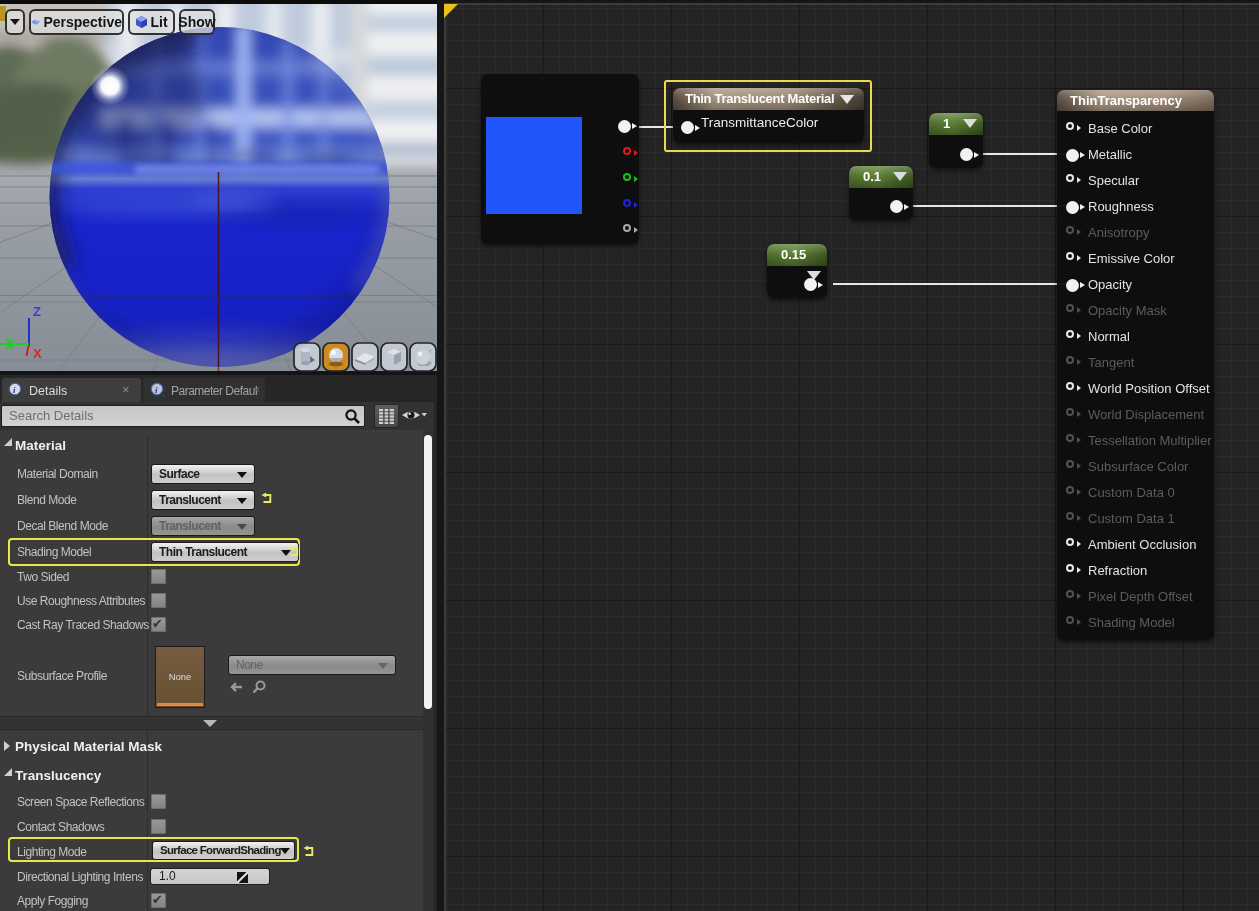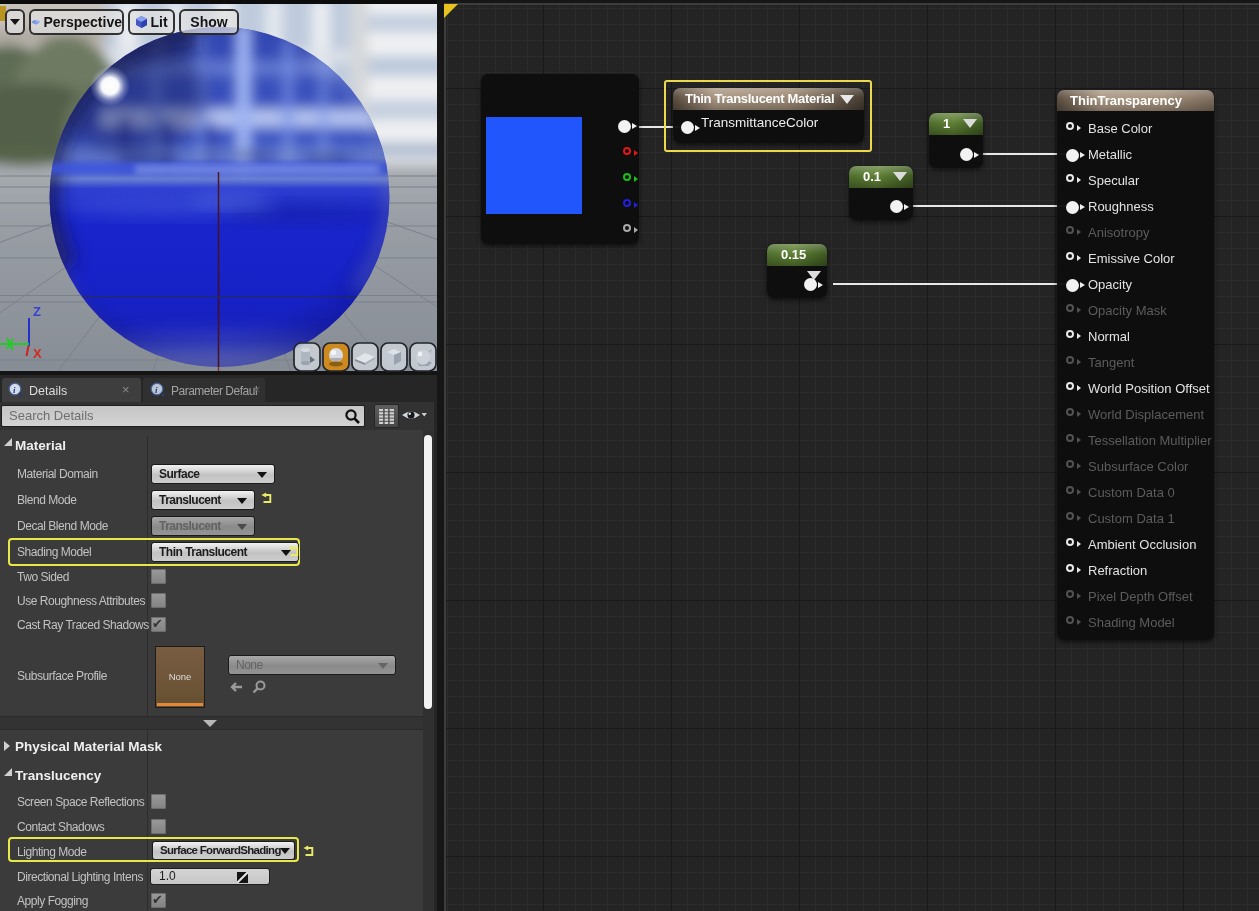--- a/index.html
+++ b/index.html
@@ -330,21 +330,21 @@
         <path d="M1 6 L7 3 L14 5 L8 9 Z" fill="#7d9bea"></path>
           <path d="M1 6 L7 3 L7 1 L2 4 Z" fill="#5272d2"></path>
           <path d="M7 3 L14 5 L14 3 L7 1Z" fill="#93b0f2"></path>
       </svg>Perspective</div>
     <div class="vbtn" style="left:128px; top:9px; width:47px; height:26px;">
       <svg width="13" height="14" style="margin-right:2px;" viewBox="0 0 13 14">
         <path d="M6.5 1 L12 4 L12 10 L6.5 13 L1 10 L1 4 Z" fill="#4256c8"></path>
         <path d="M6.5 1 L12 4 L6.5 7 L1 4 Z" fill="#8ba2ec"></path>
         <path d="M6.5 7 L12 4 L12 10 L6.5 13 Z" fill="#2e3fae"></path>
       </svg>Lit</div>
-    <div class="vbtn" style="left:179px; top:9px; width:60px; height:26px;">Show</div>
+    <div class="vbtn" style="left:179px; top:9px; width:36px; height:26px;">Show</div>
 
     
     <svg width="145" height="32" style="position:absolute; left:293px; top:342px;" viewBox="0 0 145 32">
       <g>
         <rect x="1" y="1" width="26" height="28" rx="7" fill="rgba(208,213,220,0.82)" stroke="#23262c" stroke-width="1.7"></rect>
         <rect x="30" y="1" width="26" height="28" rx="7" fill="#cd8a1f" stroke="#23262c" stroke-width="1.7"></rect>
         <rect x="59" y="1" width="26" height="28" rx="7" fill="rgba(208,213,220,0.82)" stroke="#23262c" stroke-width="1.7"></rect>
         <rect x="88" y="1" width="26" height="28" rx="7" fill="rgba(208,213,220,0.82)" stroke="#23262c" stroke-width="1.7"></rect>
         <rect x="117" y="1" width="26" height="28" rx="7" fill="rgba(208,213,220,0.82)" stroke="#23262c" stroke-width="1.7"></rect>
       </g>
@@ -434,21 +434,21 @@
 
     <div class="abs" style="left:0; top:55px; width:437px; height:481px; background:#3b3b3b;"></div>
 
     <div class="abs" style="left:147px; top:61px; width:1px; height:290px; background:#2d2d2d;"></div>
     <div class="abs" style="left:147px; top:355px; width:1px; height:181px; background:#2d2d2d;"></div>
 
     <div class="abs" style="left:4px; top:63px; width:0; height:0; border-left:8px solid transparent; border-bottom:8px solid #cfcfcf;"></div>
     <div class="hdr" style="left:15px; top:63px;">Material</div>
 
     <div class="lbl" style="left:17px; top:92px;">Material Domain</div>
-    <div class="drop" style="left:151px; top:89px; width:124px;">Surface<span class="arr"></span></div>
+    <div class="drop" style="left:151px; top:89px; width:104px;">Surface<span class="arr"></span></div>
 
     <div class="lbl" style="left:17px; top:118px;">Blend Mode</div>
     <div class="drop" style="left:151px; top:115px; width:104px;">Translucent<span class="arr"></span></div>
     <svg class="abs" style="left:261px; top:117px;" width="11" height="12" viewBox="0 0 11 12">
       <path d="M4.5 3 H9.3 V10 H2.5" fill="none" stroke="#eaea66" stroke-width="1.9"></path>
       <path d="M5.2 0.4 L5.2 5.6 L0.4 3 Z" fill="#eaea66"></path>
     </svg>
 
     <div class="lbl" style="left:17px; top:144px;">Decal Blend Mode</div>
     <div class="drop dis" style="left:151px; top:141px; width:104px;">Translucent<span class="arr"></span></div>

